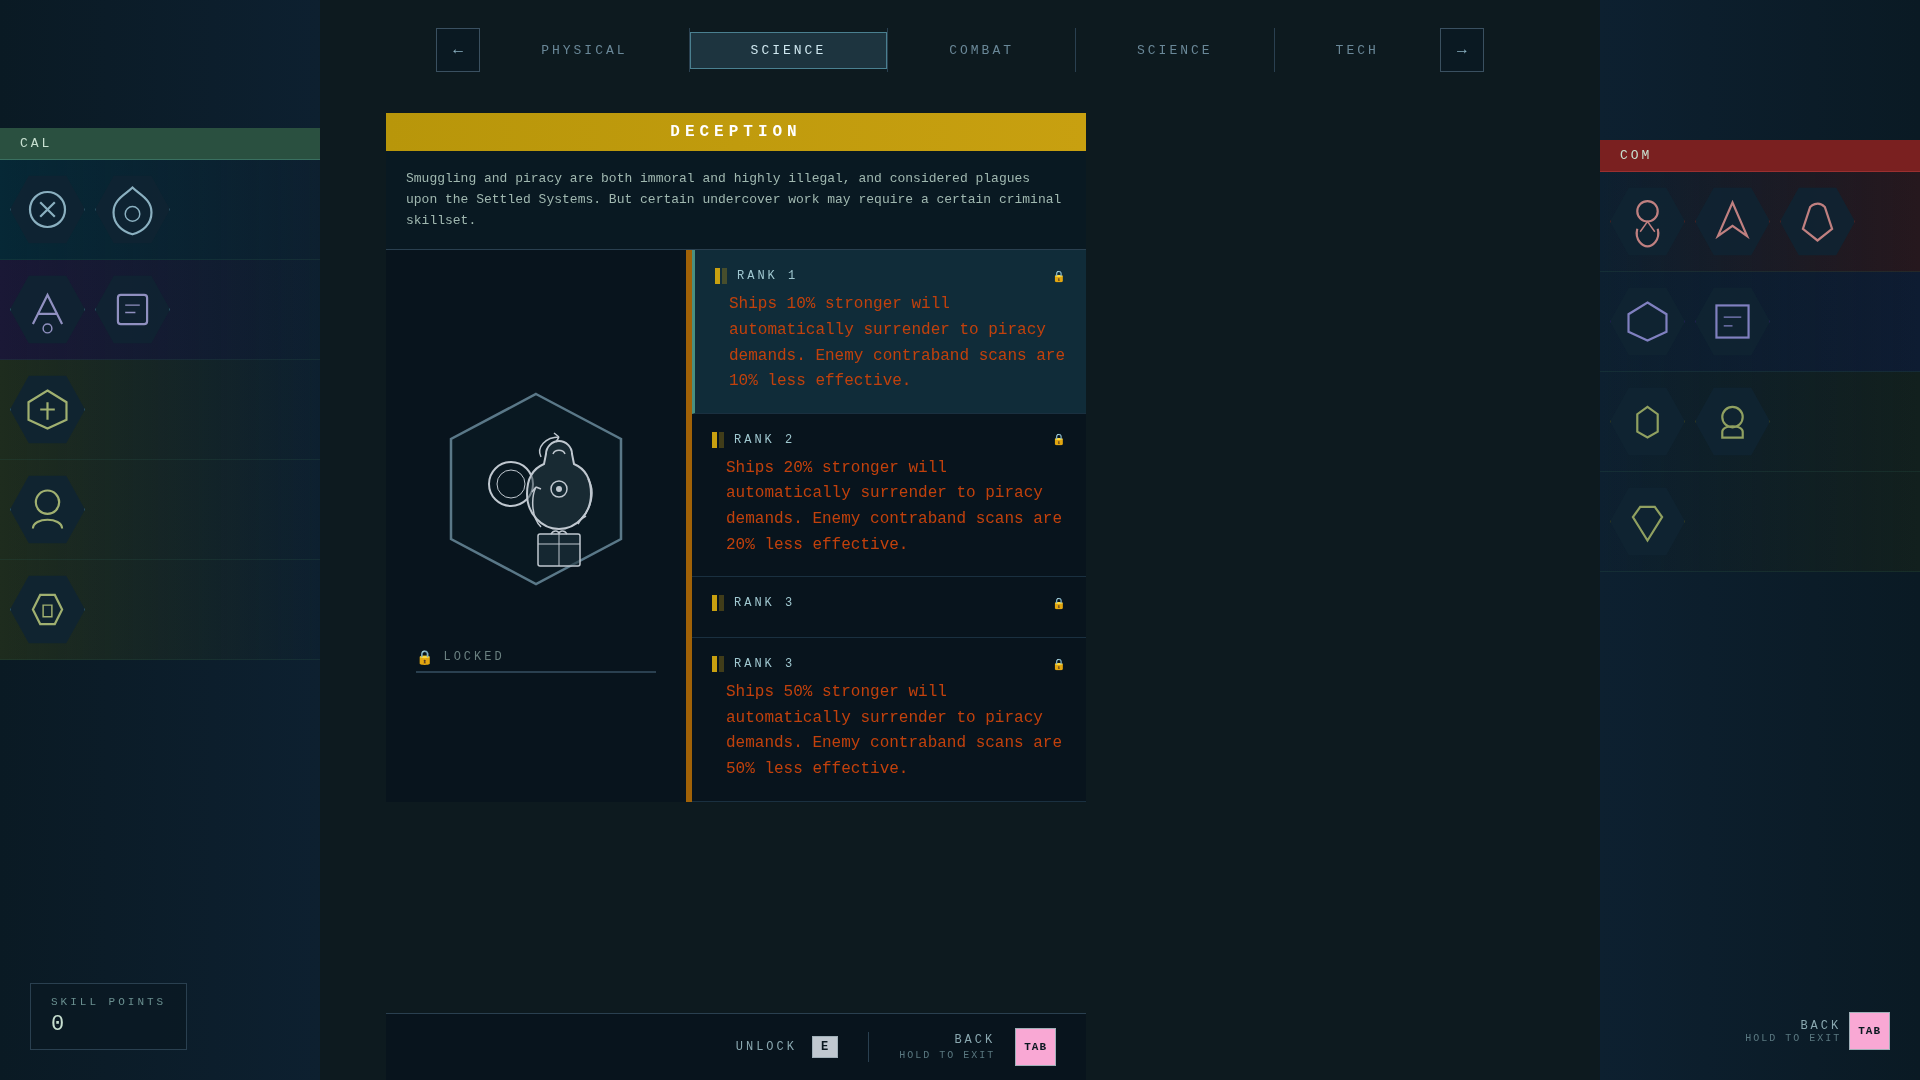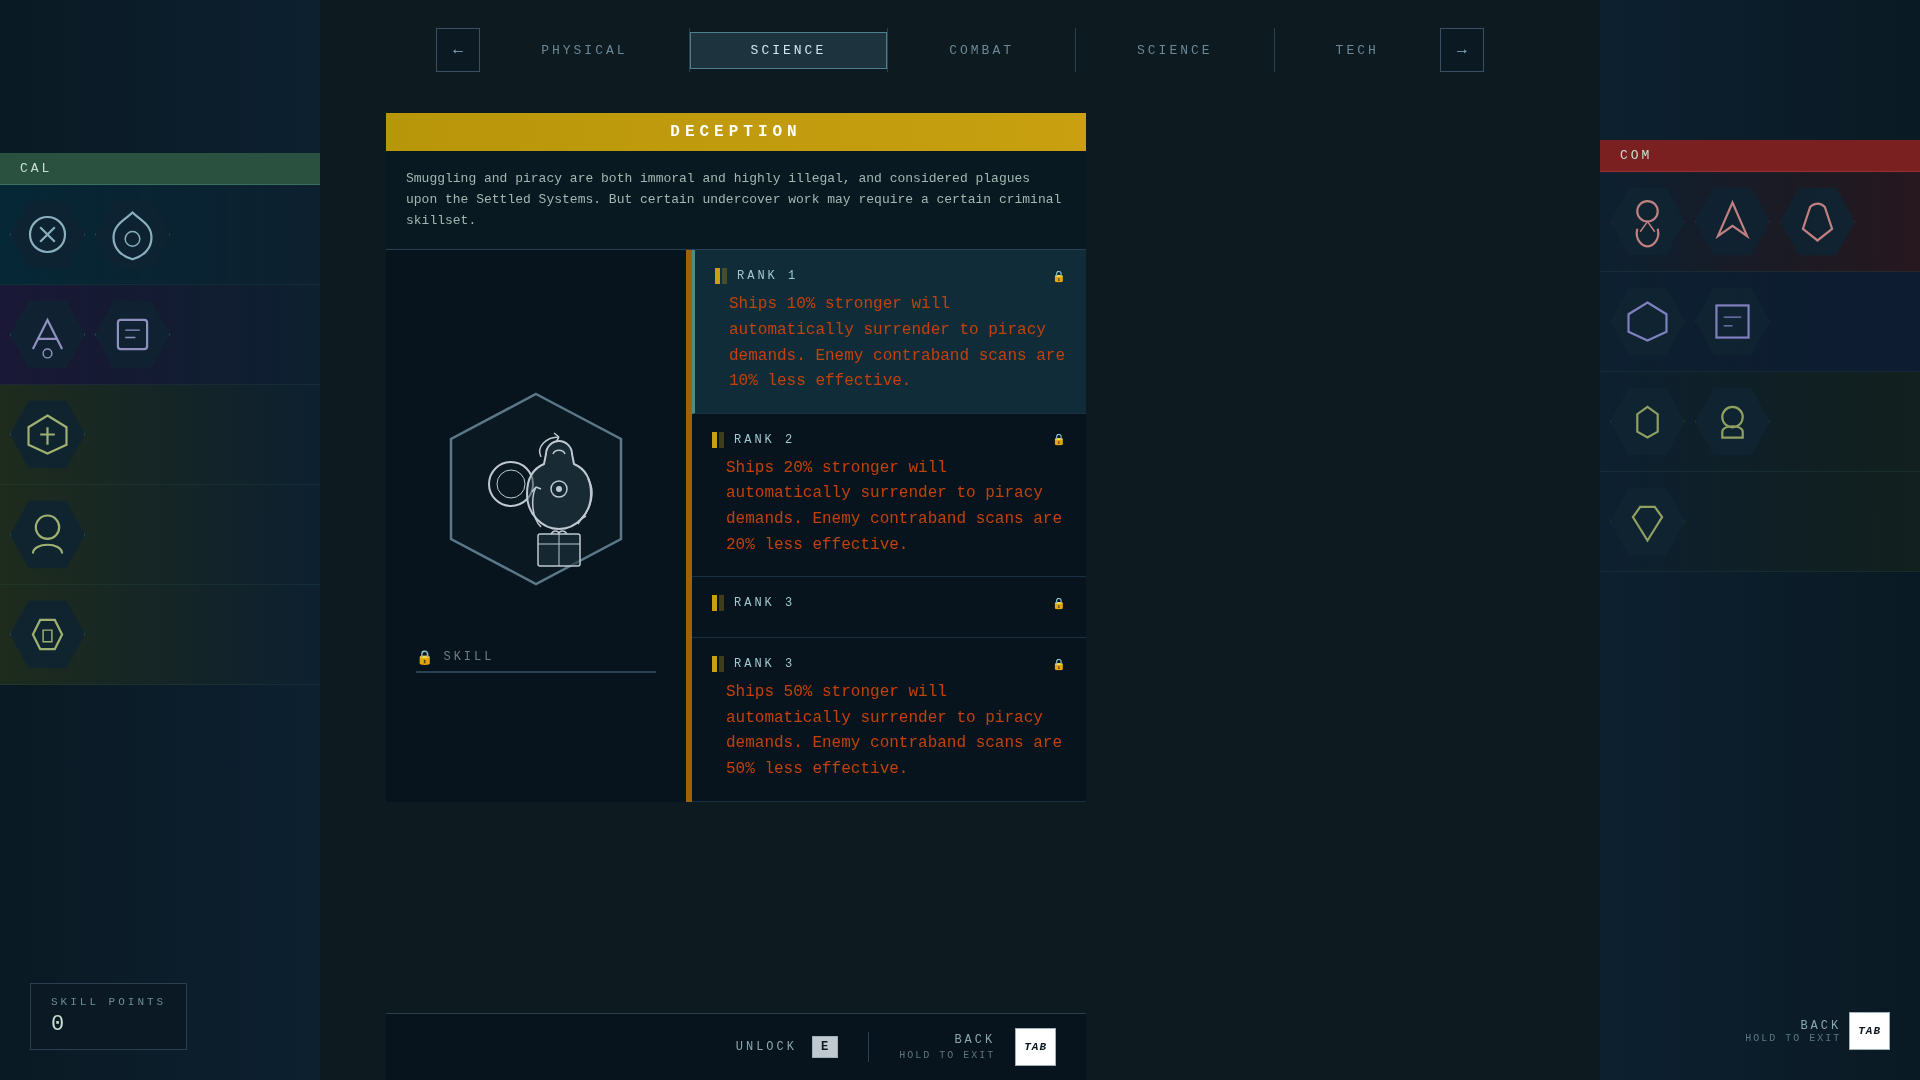--- a/index.html
+++ b/index.html
@@ -71,21 +71,21 @@
     }
 
     .nav-tab-divider {
       width: 1px; height: 44px;
       background: #2a4050;
     }
 
     
     .left-panel {
       position: absolute;
-      left: 0; top: 153px;
+      left: 0; top: 128px;
       width: 320px;
       z-index: 5;
     }
 
     .panel-header {
       padding: 8px 20px;
       font-size: 13px;
       letter-spacing: 3px;
       color: #c8e0d0;
       background: rgba(40,90,70,0.5);
@@ -297,28 +297,27 @@
       color: #8aa8b0;
     }
 
     .back-sub {
       font-size: 10px;
       color: #5a7880;
       letter-spacing: 2px;
     }
 
     .tab-badge {
-      background: #ffffff;
+      background: #f9a8d4;
       color: #0a1820;
       font-size: 11px;
       font-weight: bold;
       padding: 12px 8px;
       border: 1px solid #a0b0b8;
       letter-spacing: 1px;
-      font-style: italic;
     }
 
     
     .skill-points-panel {
       position: absolute;
       bottom: 30px; left: 30px;
       background: rgba(10,25,35,0.9);
       border: 1px solid #2a4050;
       padding: 12px 20px;
       z-index: 20;
@@ -578,21 +577,21 @@
           <path d="M155 140 L160 137 M155 140 L152 145" stroke="#c0c8d0" stroke-width="1.5"></path>
 
           <path d="M115 148 C105 138 105 118 110 108" stroke="#c0c8d0" stroke-width="1.5" fill="none"></path>
           <path d="M110 108 L106 113 M110 108 L115 110" stroke="#c0c8d0" stroke-width="1.5"></path>
         </svg>
       </div>
 
       <div style="width:100%; margin-top: 20px;">
         <div class="locked-bar">
           <span class="lock-icon">🔒</span>
-          <span class="locked-text">SKILL</span>
+          <span class="locked-text">LOCKED</span>
         </div>
         <div class="locked-progress"></div>
       </div>
     </div>
 
     <div class="skill-ranks-panel">
 
       <div class="rank-item active">
         <div class="rank-header">
           <div class="rank-stripe-bar">

